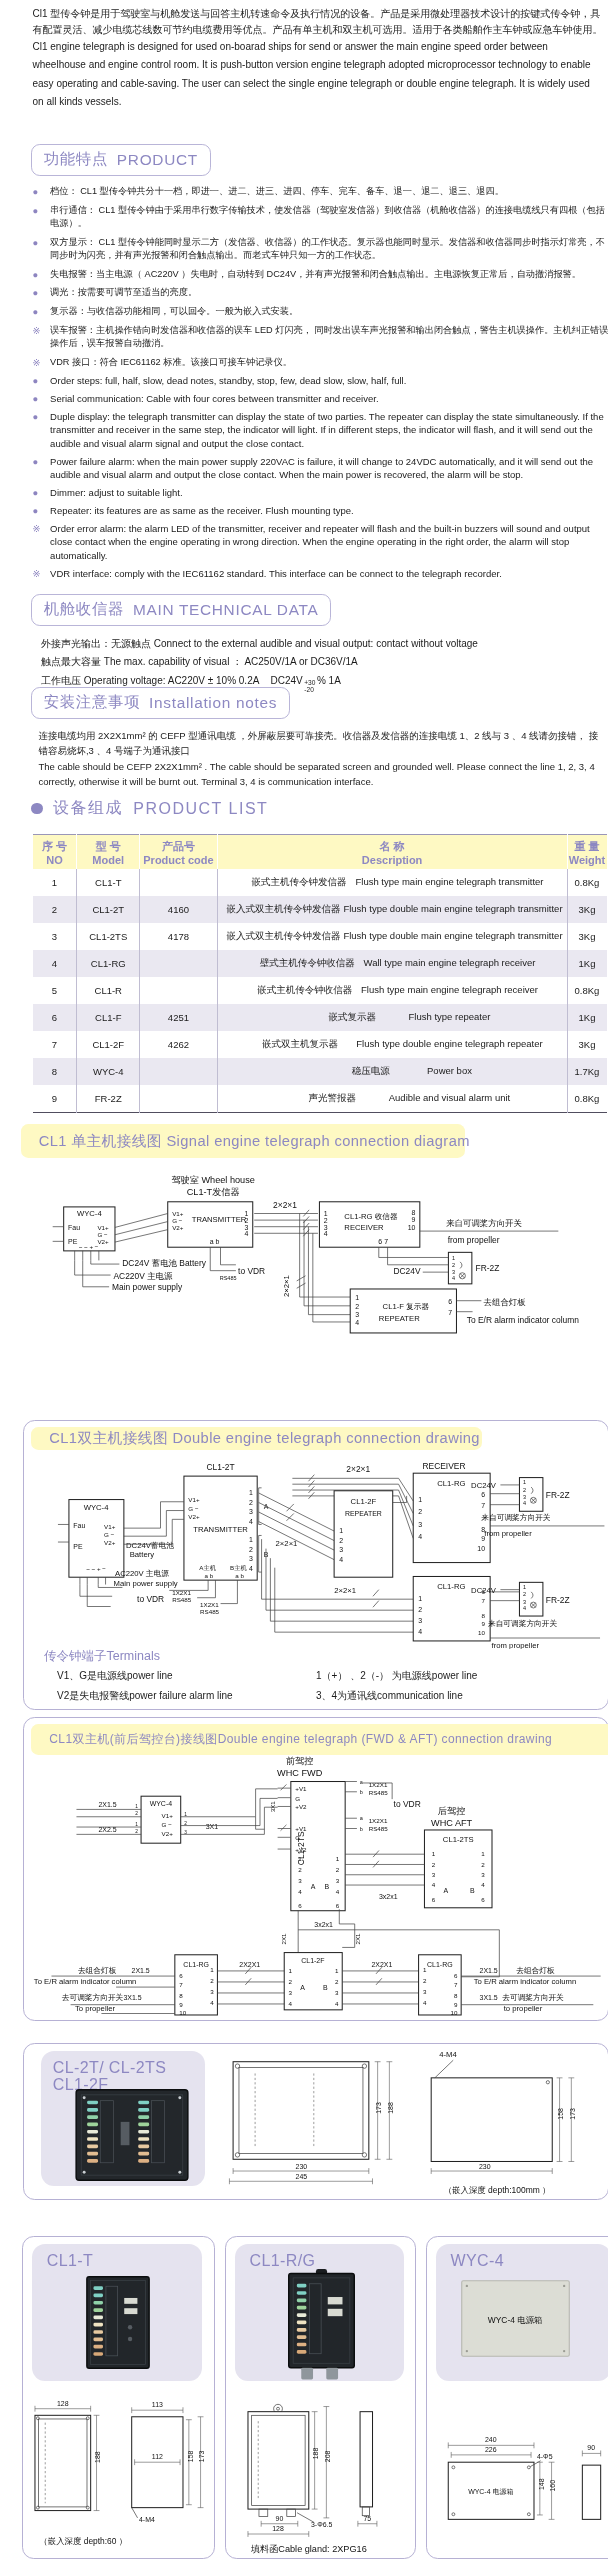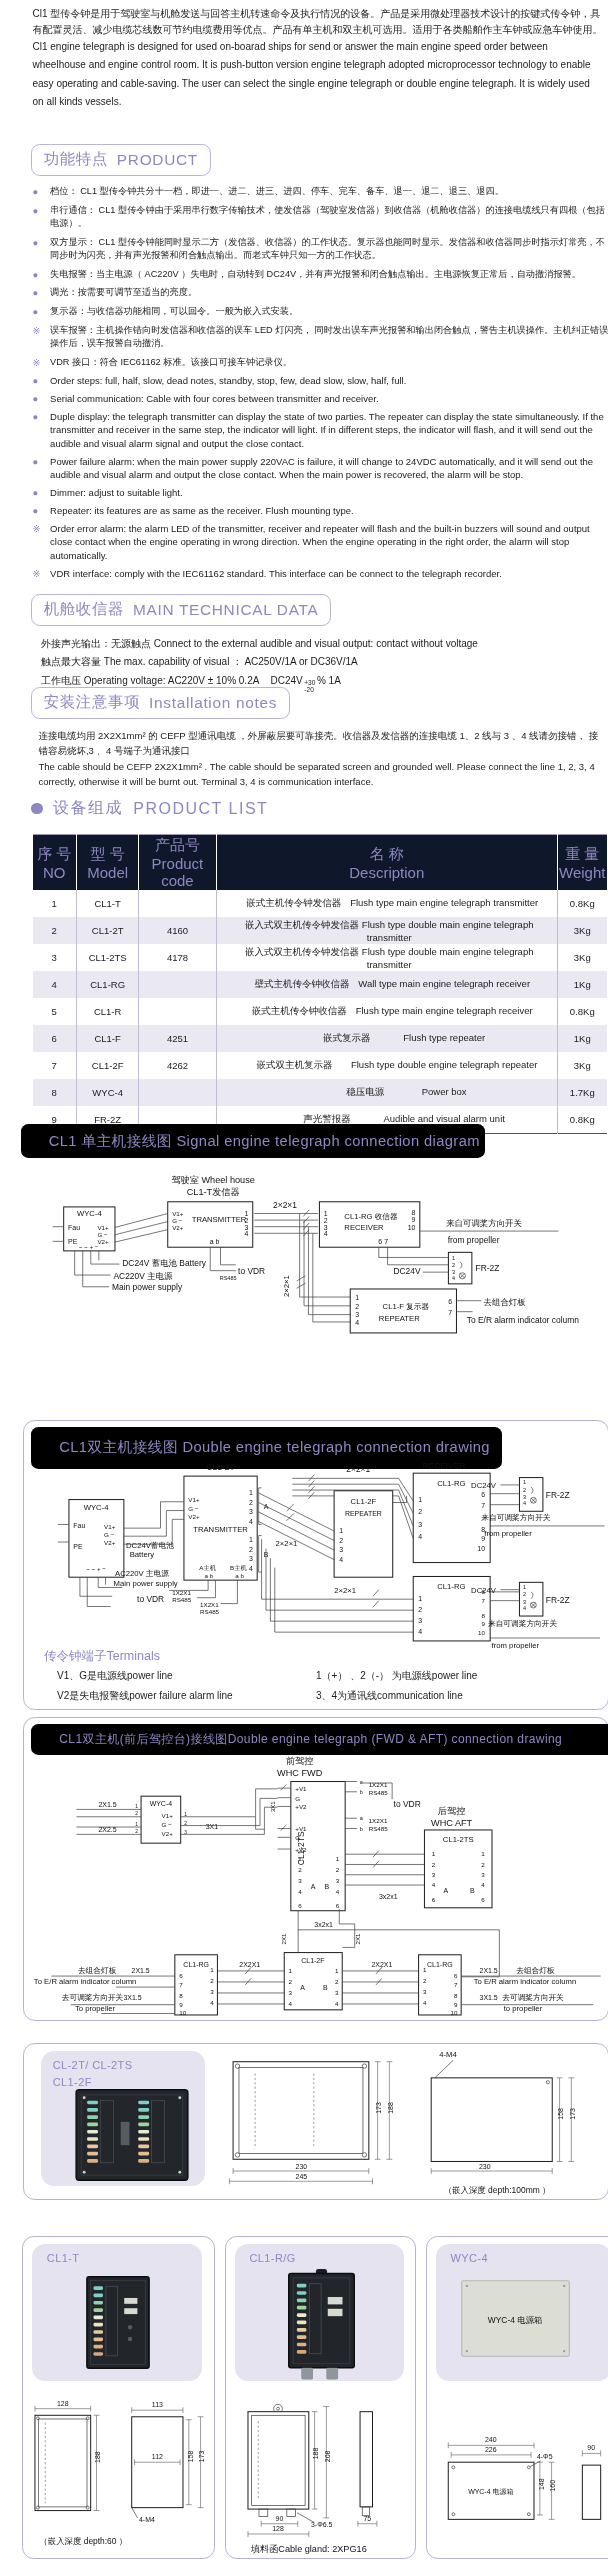--- a/index.html
+++ b/index.html
@@ -13,32 +13,32 @@
   .featlist{width:578px;}
   .feat{display:flex;gap:6.6px;margin-bottom:4.4px;font-size:9.2px;line-height:1.5;}
   .feat .mk{color:#8d85c0;flex:0 0 11px;font-size:9.5px;}
   .feat.en{font-size:9.5px;line-height:1.42;margin-bottom:4.4px;}
   .tech-lines{font-size:10px;line-height:18.3px;}
   .stack{display:inline-flex;flex-direction:column;font-size:6.6px;line-height:6.6px;vertical-align:-1.5px;margin:0 1.5px;}
   .inst{font-size:9.5px;line-height:15.4px;}
   .sect-head{display:flex;align-items:center;gap:10.3px;color:#8d88c2;font-size:16px;letter-spacing:1.5px;}
   .sect-head .dot{width:11.7px;height:11.7px;border-radius:50%;background:#8d88c2;}
   table.ptable{border-collapse:collapse;font-size:9.5px;border-top:1.1px solid #9a96b8;border-bottom:1.5px solid #504d5e;}
-  .ptable th{background:#0f172a;color:#8d88c2;font-weight:normal;border-left:1.5px solid #fff;height:32px;font-size:15px;}
+  .ptable th{background:#fef9c3;color:#8d88c2;font-weight:bold;border-left:1.5px solid #fff;height:32px;font-size:11px;}
   .ptable th:first-child{border-left:none;}
   .ptable td{height:25px;border-left:0.7px solid #c0bdd2;text-align:center;}
   .ptable td:first-child{border-left:none;}
   .ptable tbody tr:nth-child(even){background:#eae8f1;}
   .ptable td.desc{text-align:center;padding-left:5.9px;}
   .ptable td.desc .zh{display:inline-block;min-width:107px;padding-right:2.9px;}
-  .pill{background:#000000;border-radius:7.3px;color:#8d88c2;display:flex;align-items:center;
-        padding:0 28px;font-size:14.7px;letter-spacing:0.4px;white-space:nowrap;}
+  .pill{background:#fef9c3;border-radius:7.3px;color:#8d88c2;display:flex;align-items:center;
+        padding:0 18px;font-size:14.7px;letter-spacing:0.4px;white-space:nowrap;}
   .panel{position:absolute;border:1.5px solid #b6b1d4;border-radius:11.7px;background:#fff;}
   .photo{position:absolute;background:#e5e3ef;border-radius:13.2px;}
-  .plabel{position:absolute;color:#8d88c2;font-size:11px;letter-spacing:0.4px;}
+  .plabel{position:absolute;color:#8d88c2;font-size:16px;letter-spacing:0.4px;}
   .termtitle{position:absolute;color:#8d88c2;font-size:12.5px;}
   .termcol{position:absolute;font-size:10px;line-height:20px;}
   svg text{fill:#111;font-family:"Liberation Sans","DejaVu Sans",sans-serif;}
   svg .ln{stroke:#444;fill:none;stroke-width:1;}
   svg .bx{fill:#fff;stroke:#222;stroke-width:1.4;}
   svg .dim{stroke:#555;fill:none;stroke-width:0.8;}
   .t6{font-size:6.5px}.t7{font-size:7.5px}.t8{font-size:8.5px}.t9{font-size:9.5px}
   .t10{font-size:10.5px}.t11{font-size:11.5px}.t12{font-size:12.5px}
   .mid{text-anchor:middle}.end{text-anchor:end}
 </style>
@@ -329,21 +329,21 @@
       <text class="t10 mid" x="528" y="205">REPEATER</text>
       <text class="t9 end" x="600" y="181">6</text>
       <text class="t9 end" x="600" y="196">7</text>
       <path class="ln" d="M606,177 H640 M606,192 H628"></path>
     </g>
     <text class="t11" x="643" y="183">去组合灯板</text>
     <text class="t11" x="620" y="207">To E/R alarm indicator column</text>
   </svg>
 
   <div class="panel" style="left:11px;top:1420px;width:584px;height:288px;">
-    <div class="pill abs" style="left:7.3px;top:5.9px;width:415px;height:42px;">
+    <div class="pill abs" style="left:7.3px;top:5.9px;width:415px;height:23px;">
       <span>CL1双主机接线图  Double engine telegraph connection drawing</span>
     </div>
     <svg class="abs" style="left:3.7px;top:39px;" width="580" height="189" viewBox="0 0 790 258">
       <text class="t11 mid" x="567" y="12">RECEIVER</text>
       <g>
         <rect class="bx" x="525" y="18" width="105" height="122"></rect>
         <text class="t10 mid" x="577" y="36">CL1-RG</text>
         <text class="t9" x="532" y="57">1</text>
         <text class="t9" x="532" y="74">2</text>
         <text class="t9" x="532" y="91">3</text>

